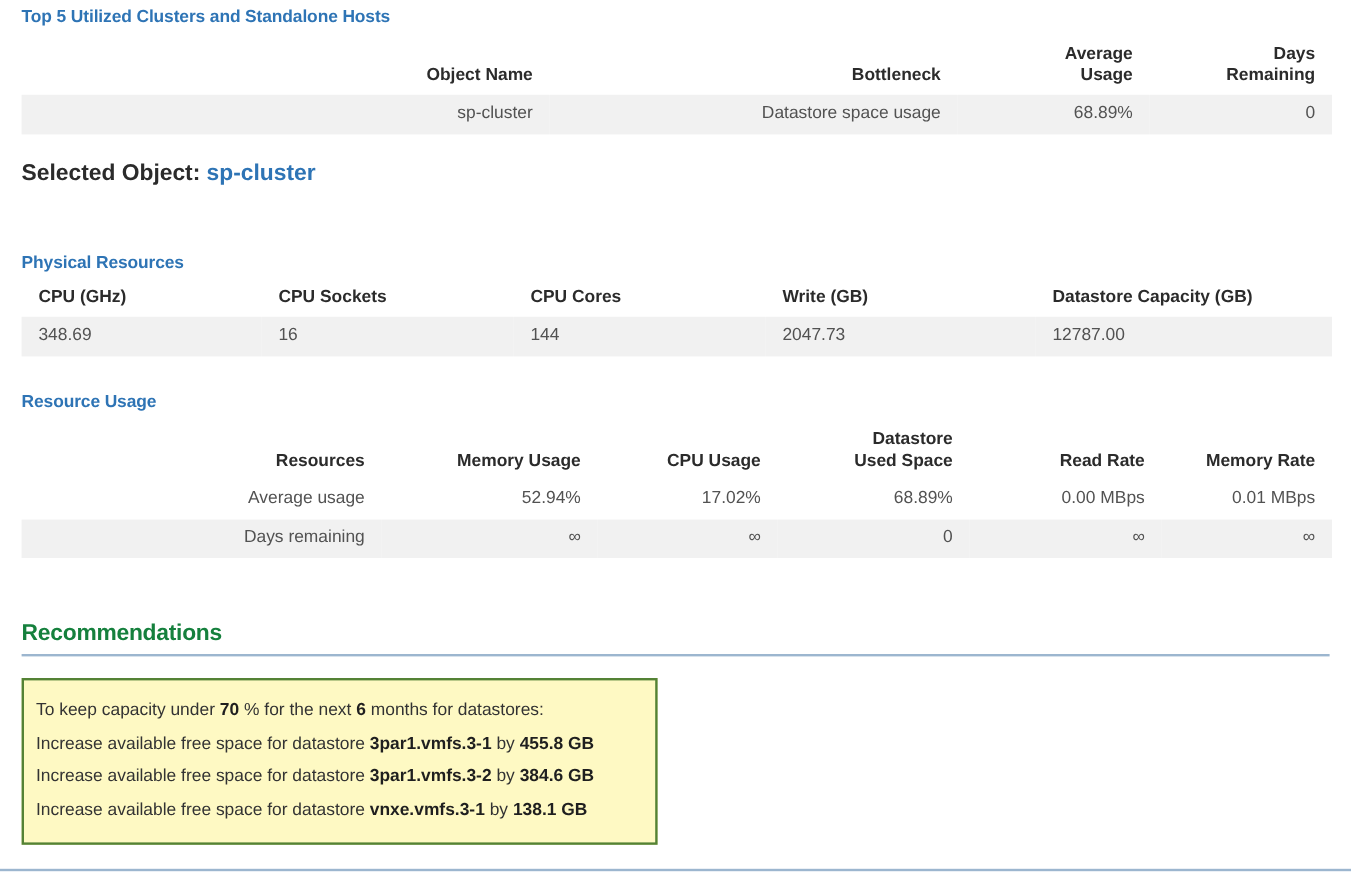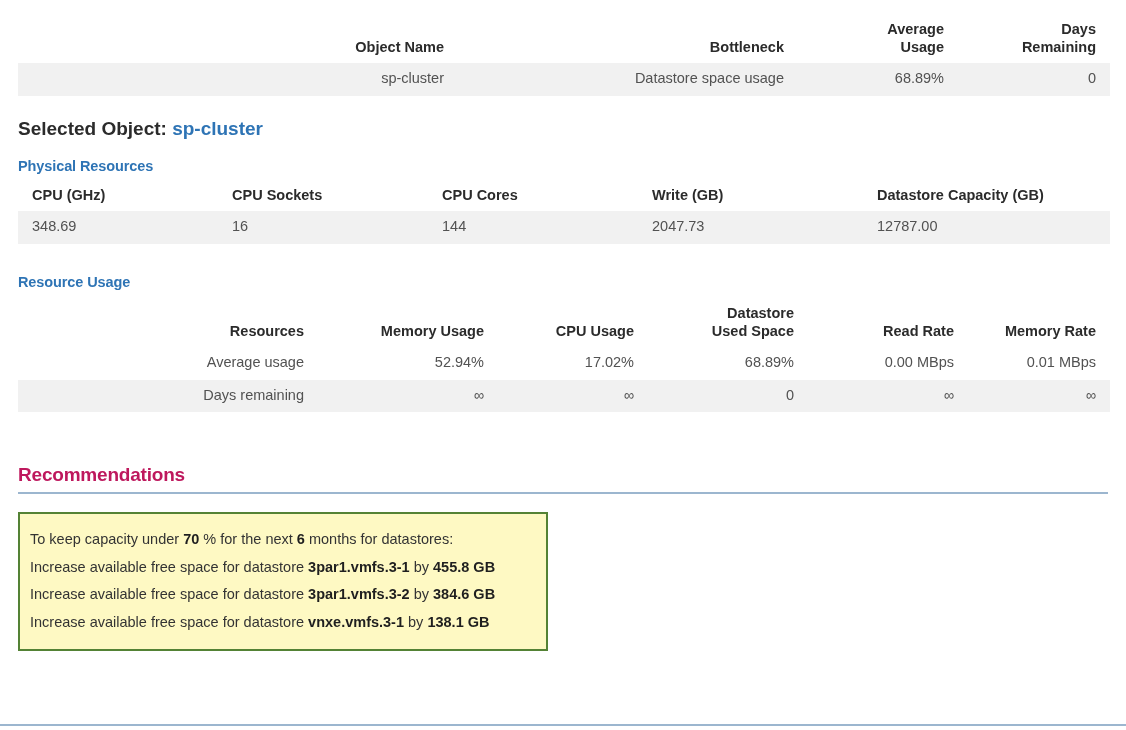--- a/index.html
+++ b/index.html
@@ -73,21 +73,21 @@
   .selected-object .obj-name {
     color: #2e74b5;
     font-weight: bold;
   }
 
   
   .rec-title {
     margin-left: 18px;
     font-size: 19px;
     font-weight: bold;
-    color: #be185d;
+    color: #15803d;
     letter-spacing: -0.2px;
   }
   .rec-rule {
     margin-left: 18px;
     width: 1090px;
     height: 2px;
     background: #9cb6cf;
   }
   .rec-box {
     margin-left: 18px;
@@ -121,20 +121,21 @@
   .spacer-22 { height: 22px; }
   .spacer-30 { height: 30px; }
 </style>
 </head>
 <body>
 
 <div class="page">
 
   <div class="spacer-6"></div>
 
+  <div class="blue-heading" style="margin-left:18px;">Top 5 Utilized Clusters and Standalone Hosts</div>
 
   <div class="spacer-10"></div>
 
   <table class="rtable">
     <colgroup>
       <col style="width:440px">
       <col style="width:340px">
       <col style="width:160px">
       <col style="width:152px">
     </colgroup>
@@ -158,21 +159,21 @@
 
   <div class="spacer-22"></div>
 
   <div class="selected-object">
     <span>Selected Object:</span>
     <span class="obj-name">sp-cluster</span>
   </div>
 
   <div class="spacer-18"></div>
 
-  <div class="blue-heading" style="margin-left:18px;">Physical Resources</div>
+  <div class="blue-heading" style="margin-left:18px;margin-top:37px;">Physical Resources</div>
 
   <div class="spacer-8"></div>
 
   <table class="rtable">
     <colgroup>
       <col style="width:200px">
       <col style="width:210px">
       <col style="width:210px">
       <col style="width:225px">
       <col style="width:247px">

